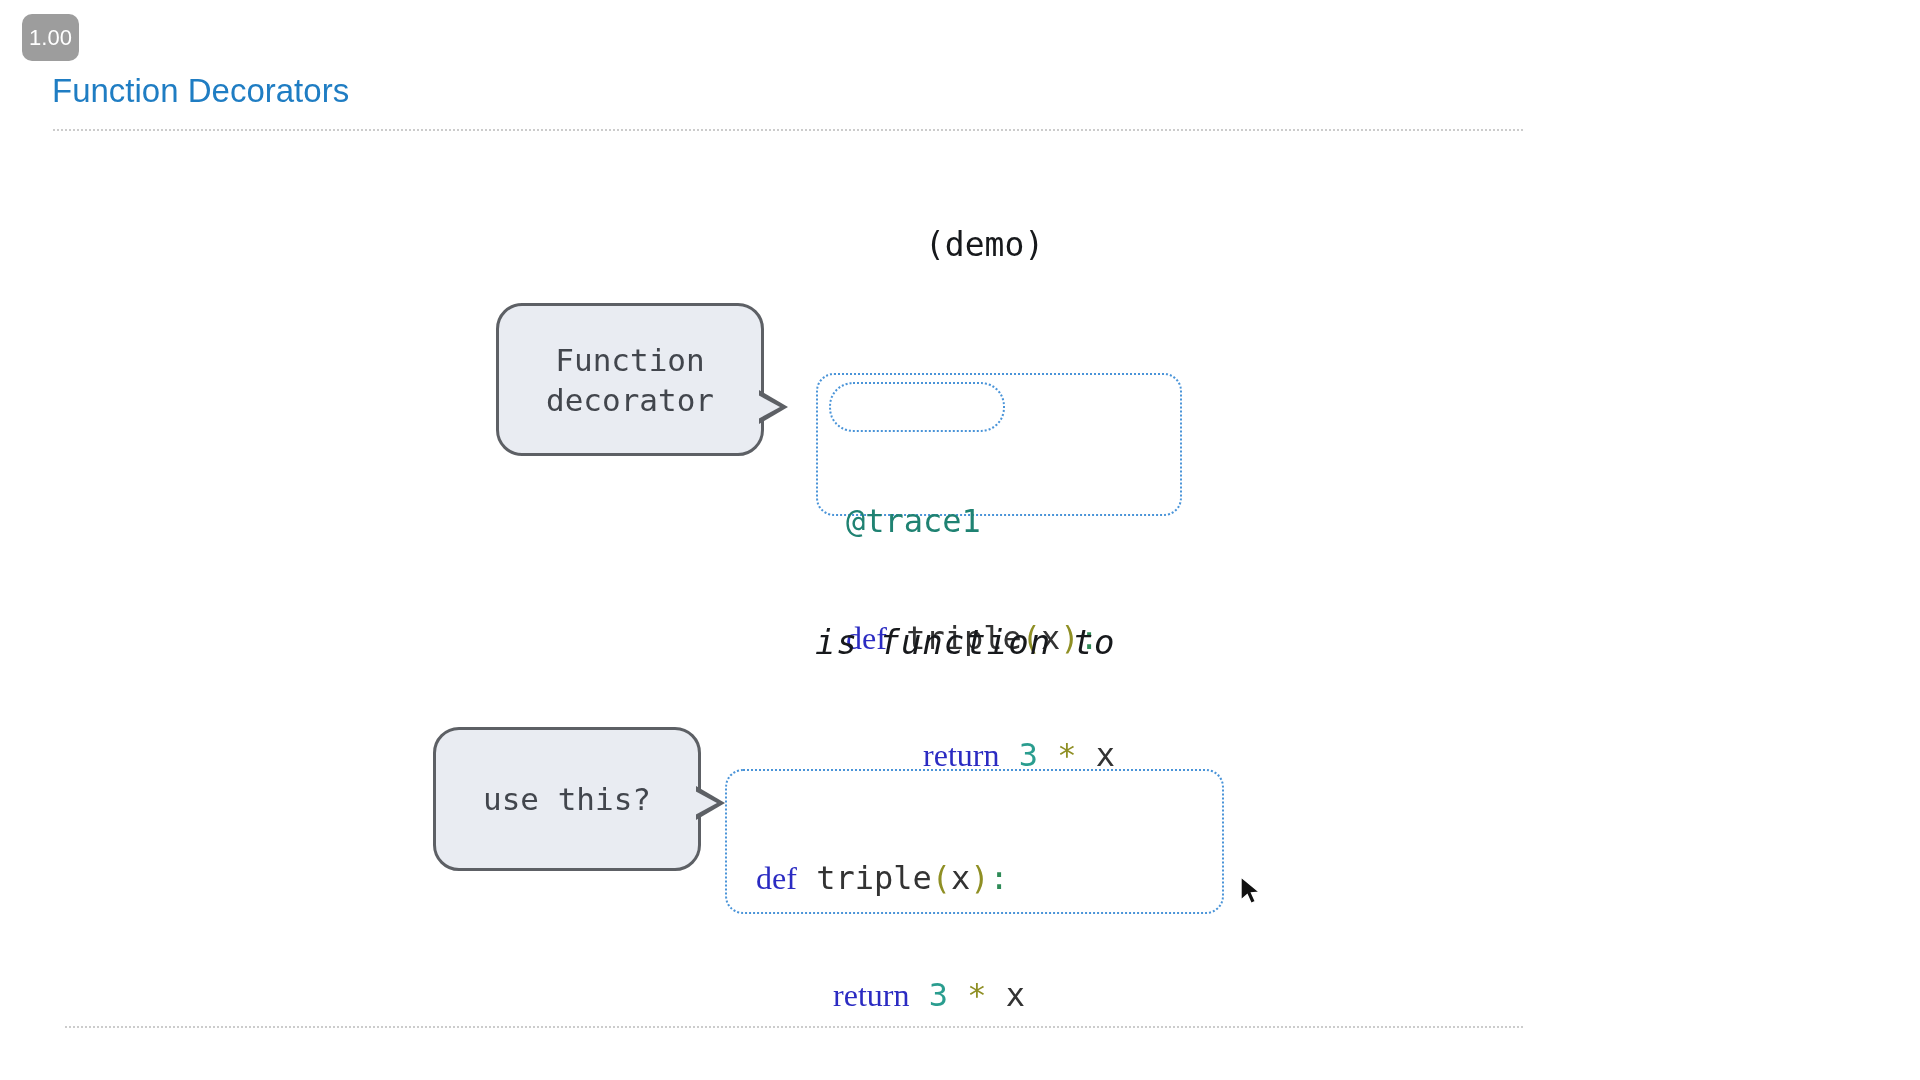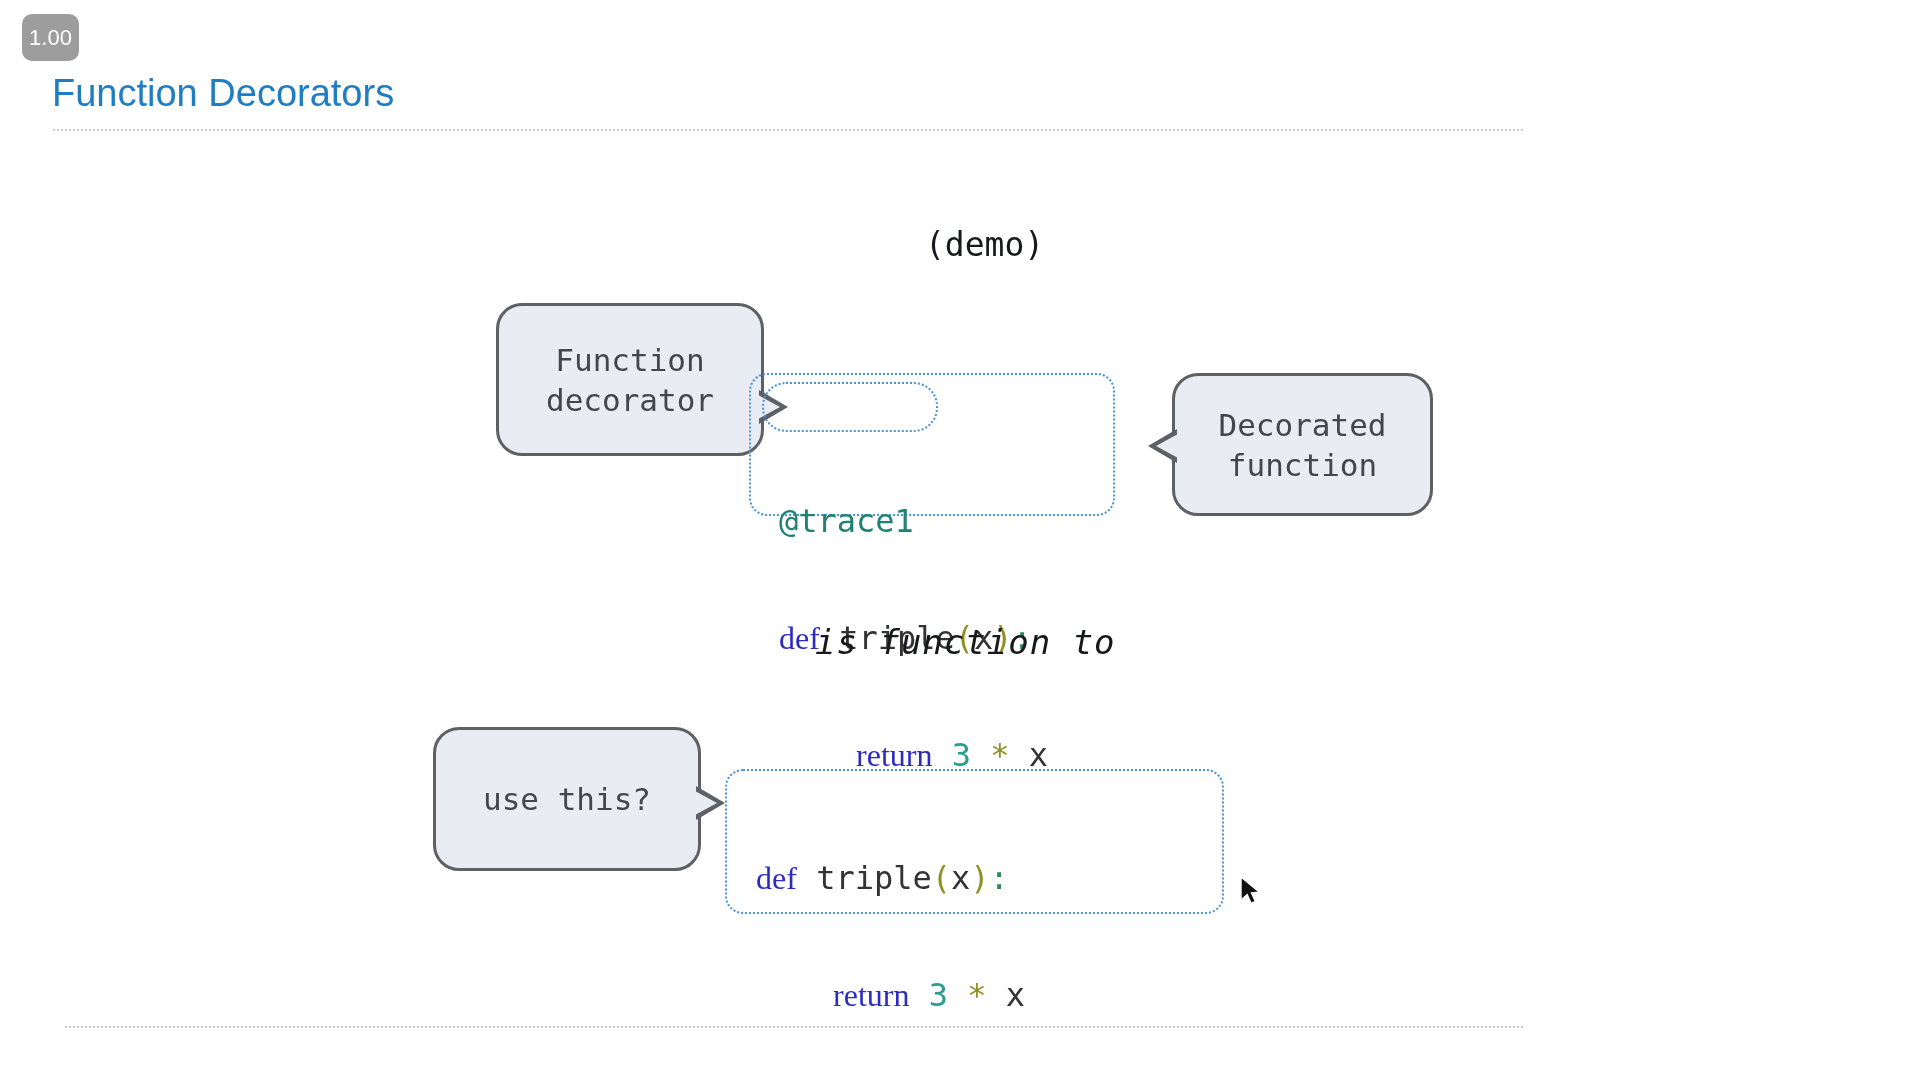--- a/index.html
+++ b/index.html
@@ -5,21 +5,21 @@
   html,body{margin:0;padding:0;}
   body{width:1920px;height:1080px;overflow:hidden;background:#fff;font-family:"Liberation Sans",sans-serif;}
   .page{position:relative;width:1524px;height:1080px;background:#ffffff;overflow:hidden;border-radius:16px;}
   .mono{font-family:"DejaVu Sans Mono",monospace;}
 
   
   .speed-badge{position:absolute;left:22px;top:14px;width:57px;height:47px;background:var(--badge-gray,#9d9d9d);
     border-radius:10px;color:#fff;font-size:22px;display:flex;align-items:center;justify-content:center;}
 
   
-  .slide-title{position:absolute;left:52px;top:72px;font-size:38px;color:var(--title-blue,#1f7dc3);letter-spacing:0;}
+  .slide-title{position:absolute;left:52px;top:72px;font-size:33px;color:var(--title-blue,#1f7dc3);letter-spacing:0;}
   .rule{position:absolute;border-top:2px dotted var(--dotted-rule,#ccc);}
   .rule-top{left:53px;top:129px;width:1482px;}
   .rule-bottom{left:65px;top:1026px;width:1790px;}
   .page-num{position:absolute;left:1827px;top:1028px;font-size:22px;color:var(--page-number-gray,#b6bac0);}
 
   .demo{position:absolute;left:925px;top:225px;font-size:33px;color:#17191c;}
   .connector{position:absolute;left:815px;top:622px;font-size:34px;font-style:italic;color:#17191c;letter-spacing:1px;}
 
   
   .bubble{position:absolute;box-sizing:border-box;background:var(--bubble-fill,#e9ecf2);
@@ -35,21 +35,21 @@
   .bubble-wn.tail-r::before{top:56px;}
   .bubble-wn.tail-r::after{top:61px;}
   .tail-l::before{content:"";position:absolute;left:-27px;top:53px;border-top:17px solid transparent;
     border-bottom:17px solid transparent;border-right:29px solid var(--bubble-border,#5d6065);}
   .tail-l::after{content:"";position:absolute;left:-19px;top:58px;border-top:12px solid transparent;
     border-bottom:12px solid transparent;border-right:22px solid var(--bubble-fill,#e9ecf2);}
 
   
   .code-block{position:absolute;box-sizing:border-box;border:2px dotted var(--code-border-blue,#4a94d8);
     border-radius:18px;font-size:32px;line-height:39px;white-space:pre;color:var(--code-text,#333);}
-  .code-top{left:749px;top:373px;width:366px;height:143px;padding:10px 0 0 28px;}
+  .code-top{left:816px;top:373px;width:366px;height:143px;padding:10px 0 0 28px;}
   .code-bottom{left:725px;top:769px;width:499px;height:145px;padding:10px 0 0 29px;}
   .dec-pill{position:absolute;left:11px;top:7px;width:172px;height:46px;border:2px dotted var(--code-border-blue,#4a94d8);
     border-radius:24px;pointer-events:none;}
   .c-kw{color:var(--keyword-blue,#2b2bc2);font-family:Liberation Serif, serif;}
   .c-pl{color:var(--code-text,#333);}
   .c-par{color:var(--operator-olive,#8f8f24);}
   .c-op{color:var(--operator-olive,#8f8f24);}
   .c-col{color:var(--colon-green,#2e8b57);}
   .c-num{color:var(--number-teal,#2a9d8f);}
   .c-dec{color:var(--decorator-teal,#1f8272);}
@@ -103,24 +103,20 @@
     <span>decorator</span>
   </div>
 
   <div class="code-block mono code-top">
     <div class="dec-pill"></div>
     <div><span class="c-dec">@trace1</span></div>
     <div><span class="c-kw">def</span><span class="c-pl"> </span><span class="c-pl">triple</span><span class="c-par">(</span><span class="c-pl">x</span><span class="c-par">)</span><span class="c-col">:</span></div>
     <div><span class="c-pl">    </span><span class="c-kw">return</span><span class="c-pl"> </span><span class="c-num">3</span><span class="c-pl"> </span><span class="c-op">*</span><span class="c-pl"> </span><span class="c-pl">x</span></div>
   </div>
 
-  <div class="bubble mono bubble-df tail-l">
-    <span>Decorated</span>
-    <span>function</span>
-  </div>
 
   <div class="connector mono">is function to</div>
 
   <div class="bubble mono bubble-wn tail-r">
     <span>use this?</span>
   </div>
 
   <div class="code-block mono code-bottom">
     <div><span class="c-kw">def</span><span class="c-pl"> </span><span class="c-pl">triple</span><span class="c-par">(</span><span class="c-pl">x</span><span class="c-par">)</span><span class="c-col">:</span></div>
     <div><span class="c-pl">    </span><span class="c-kw">return</span><span class="c-pl"> </span><span class="c-num">3</span><span class="c-pl"> </span><span class="c-op">*</span><span class="c-pl"> </span><span class="c-pl">x</span></div>

